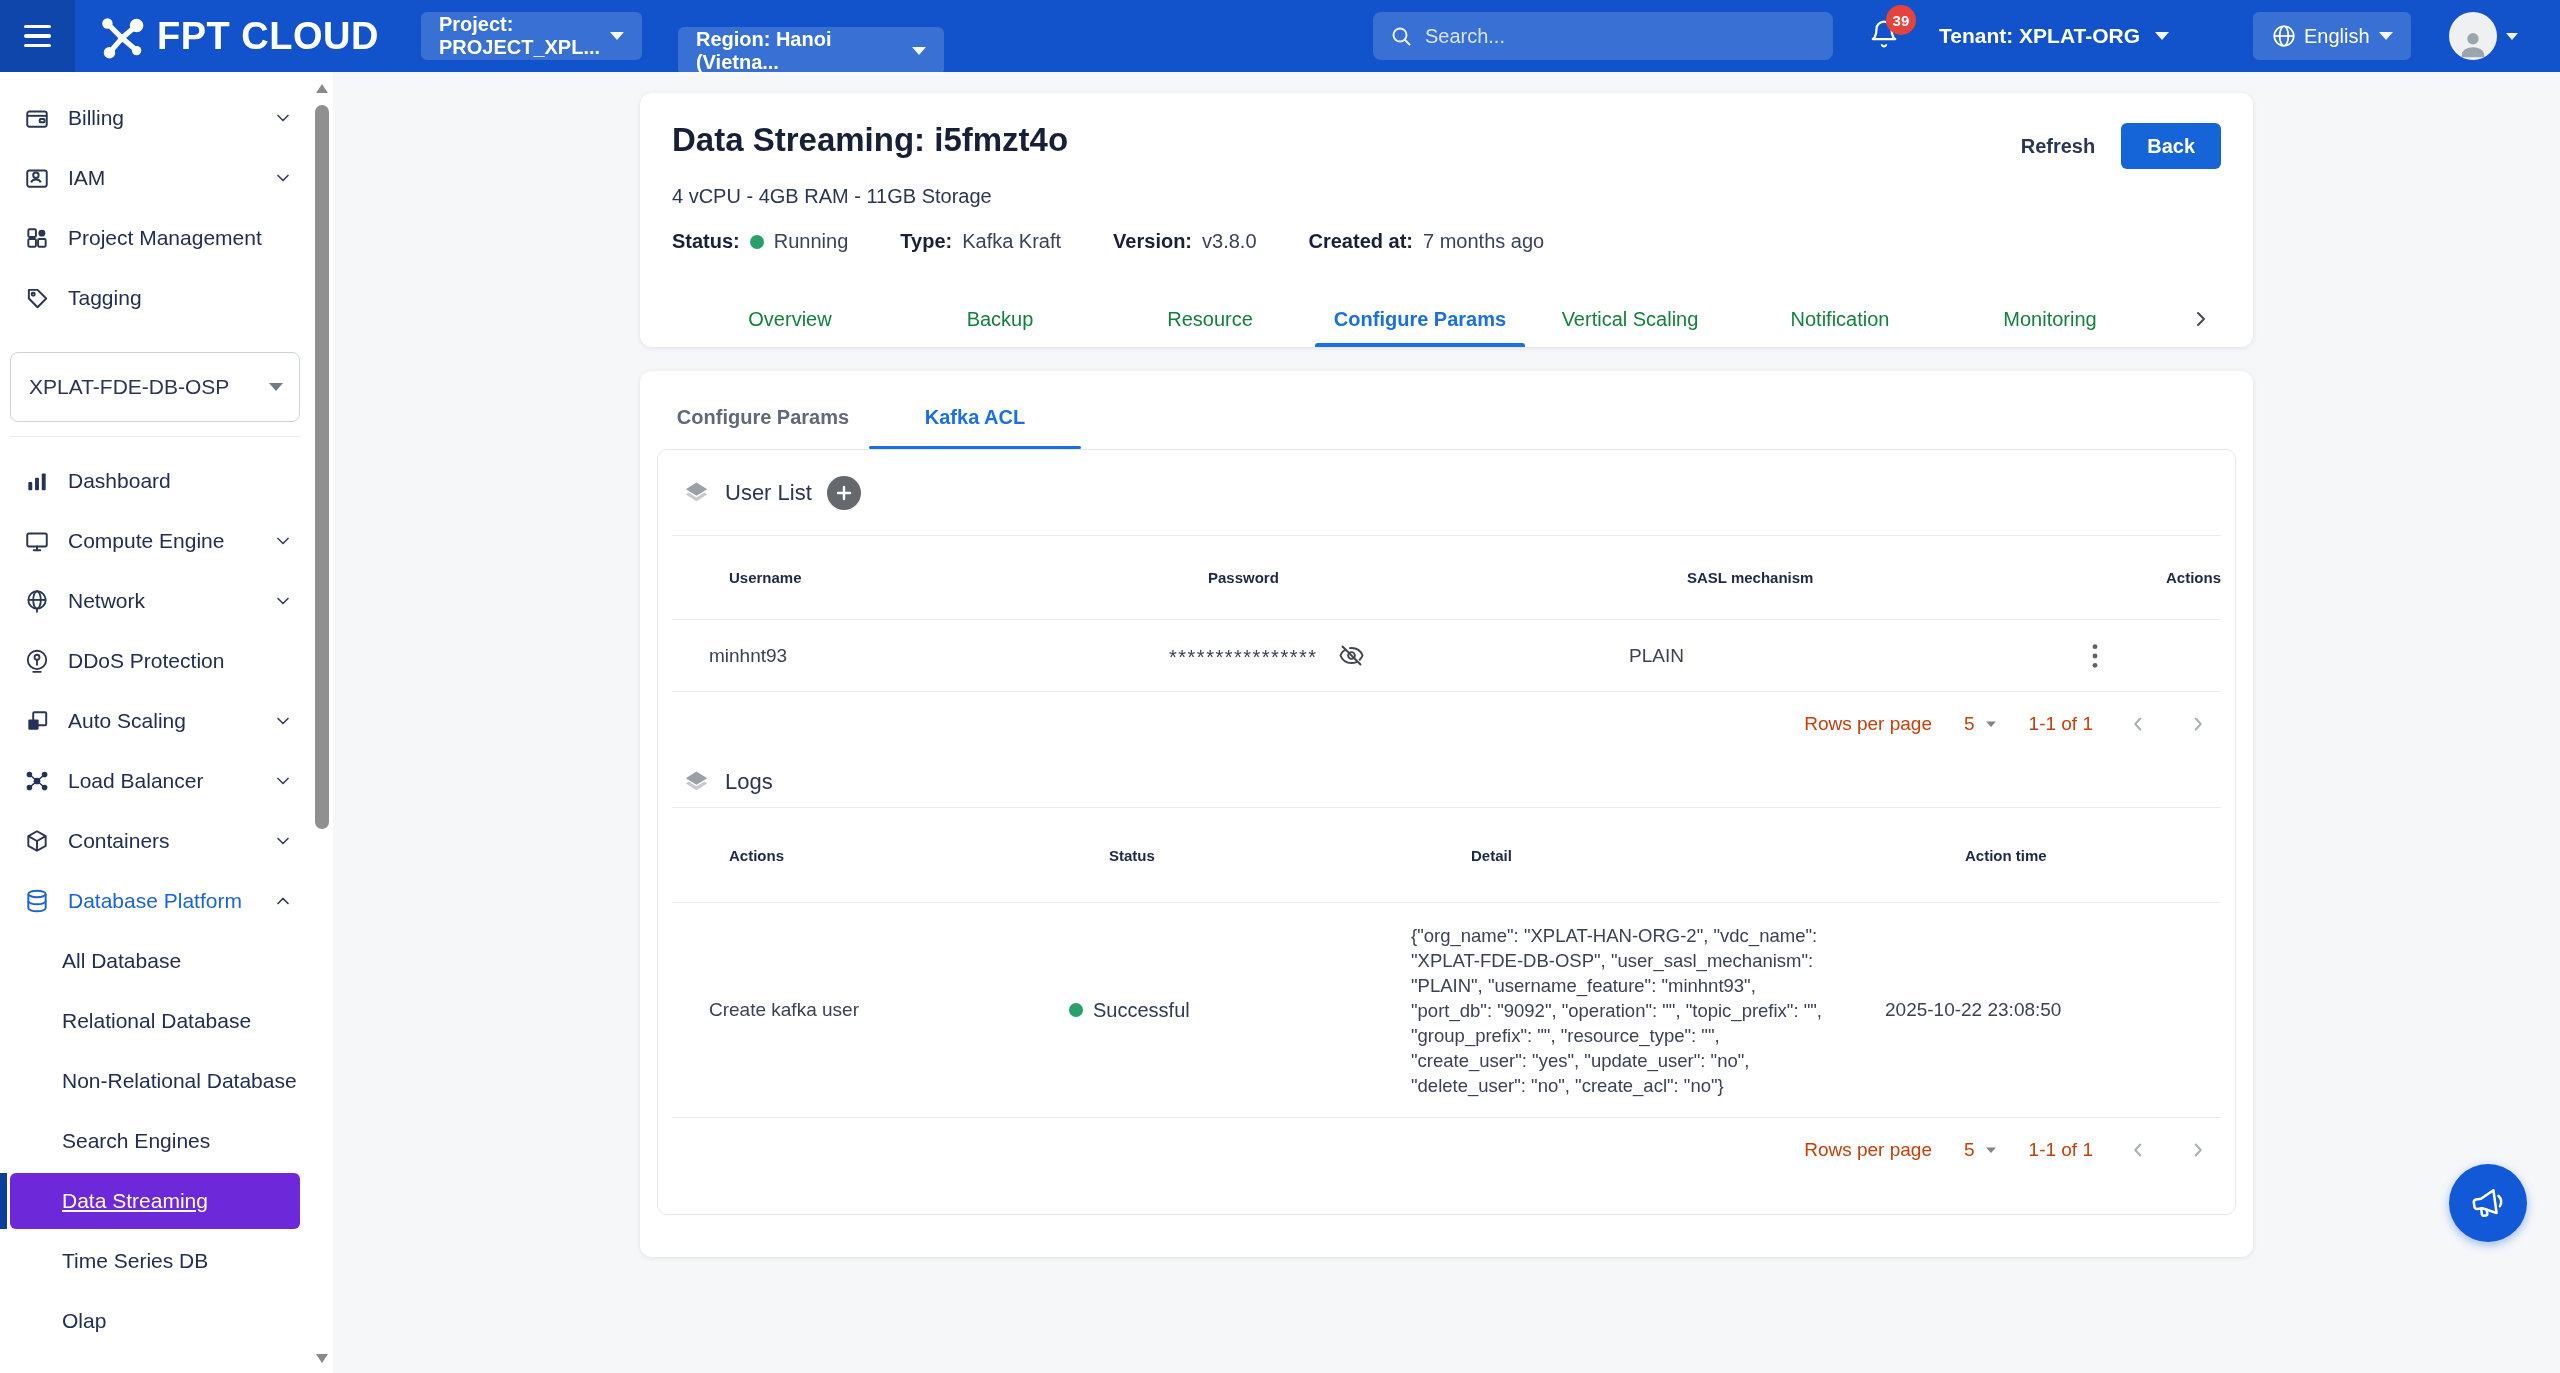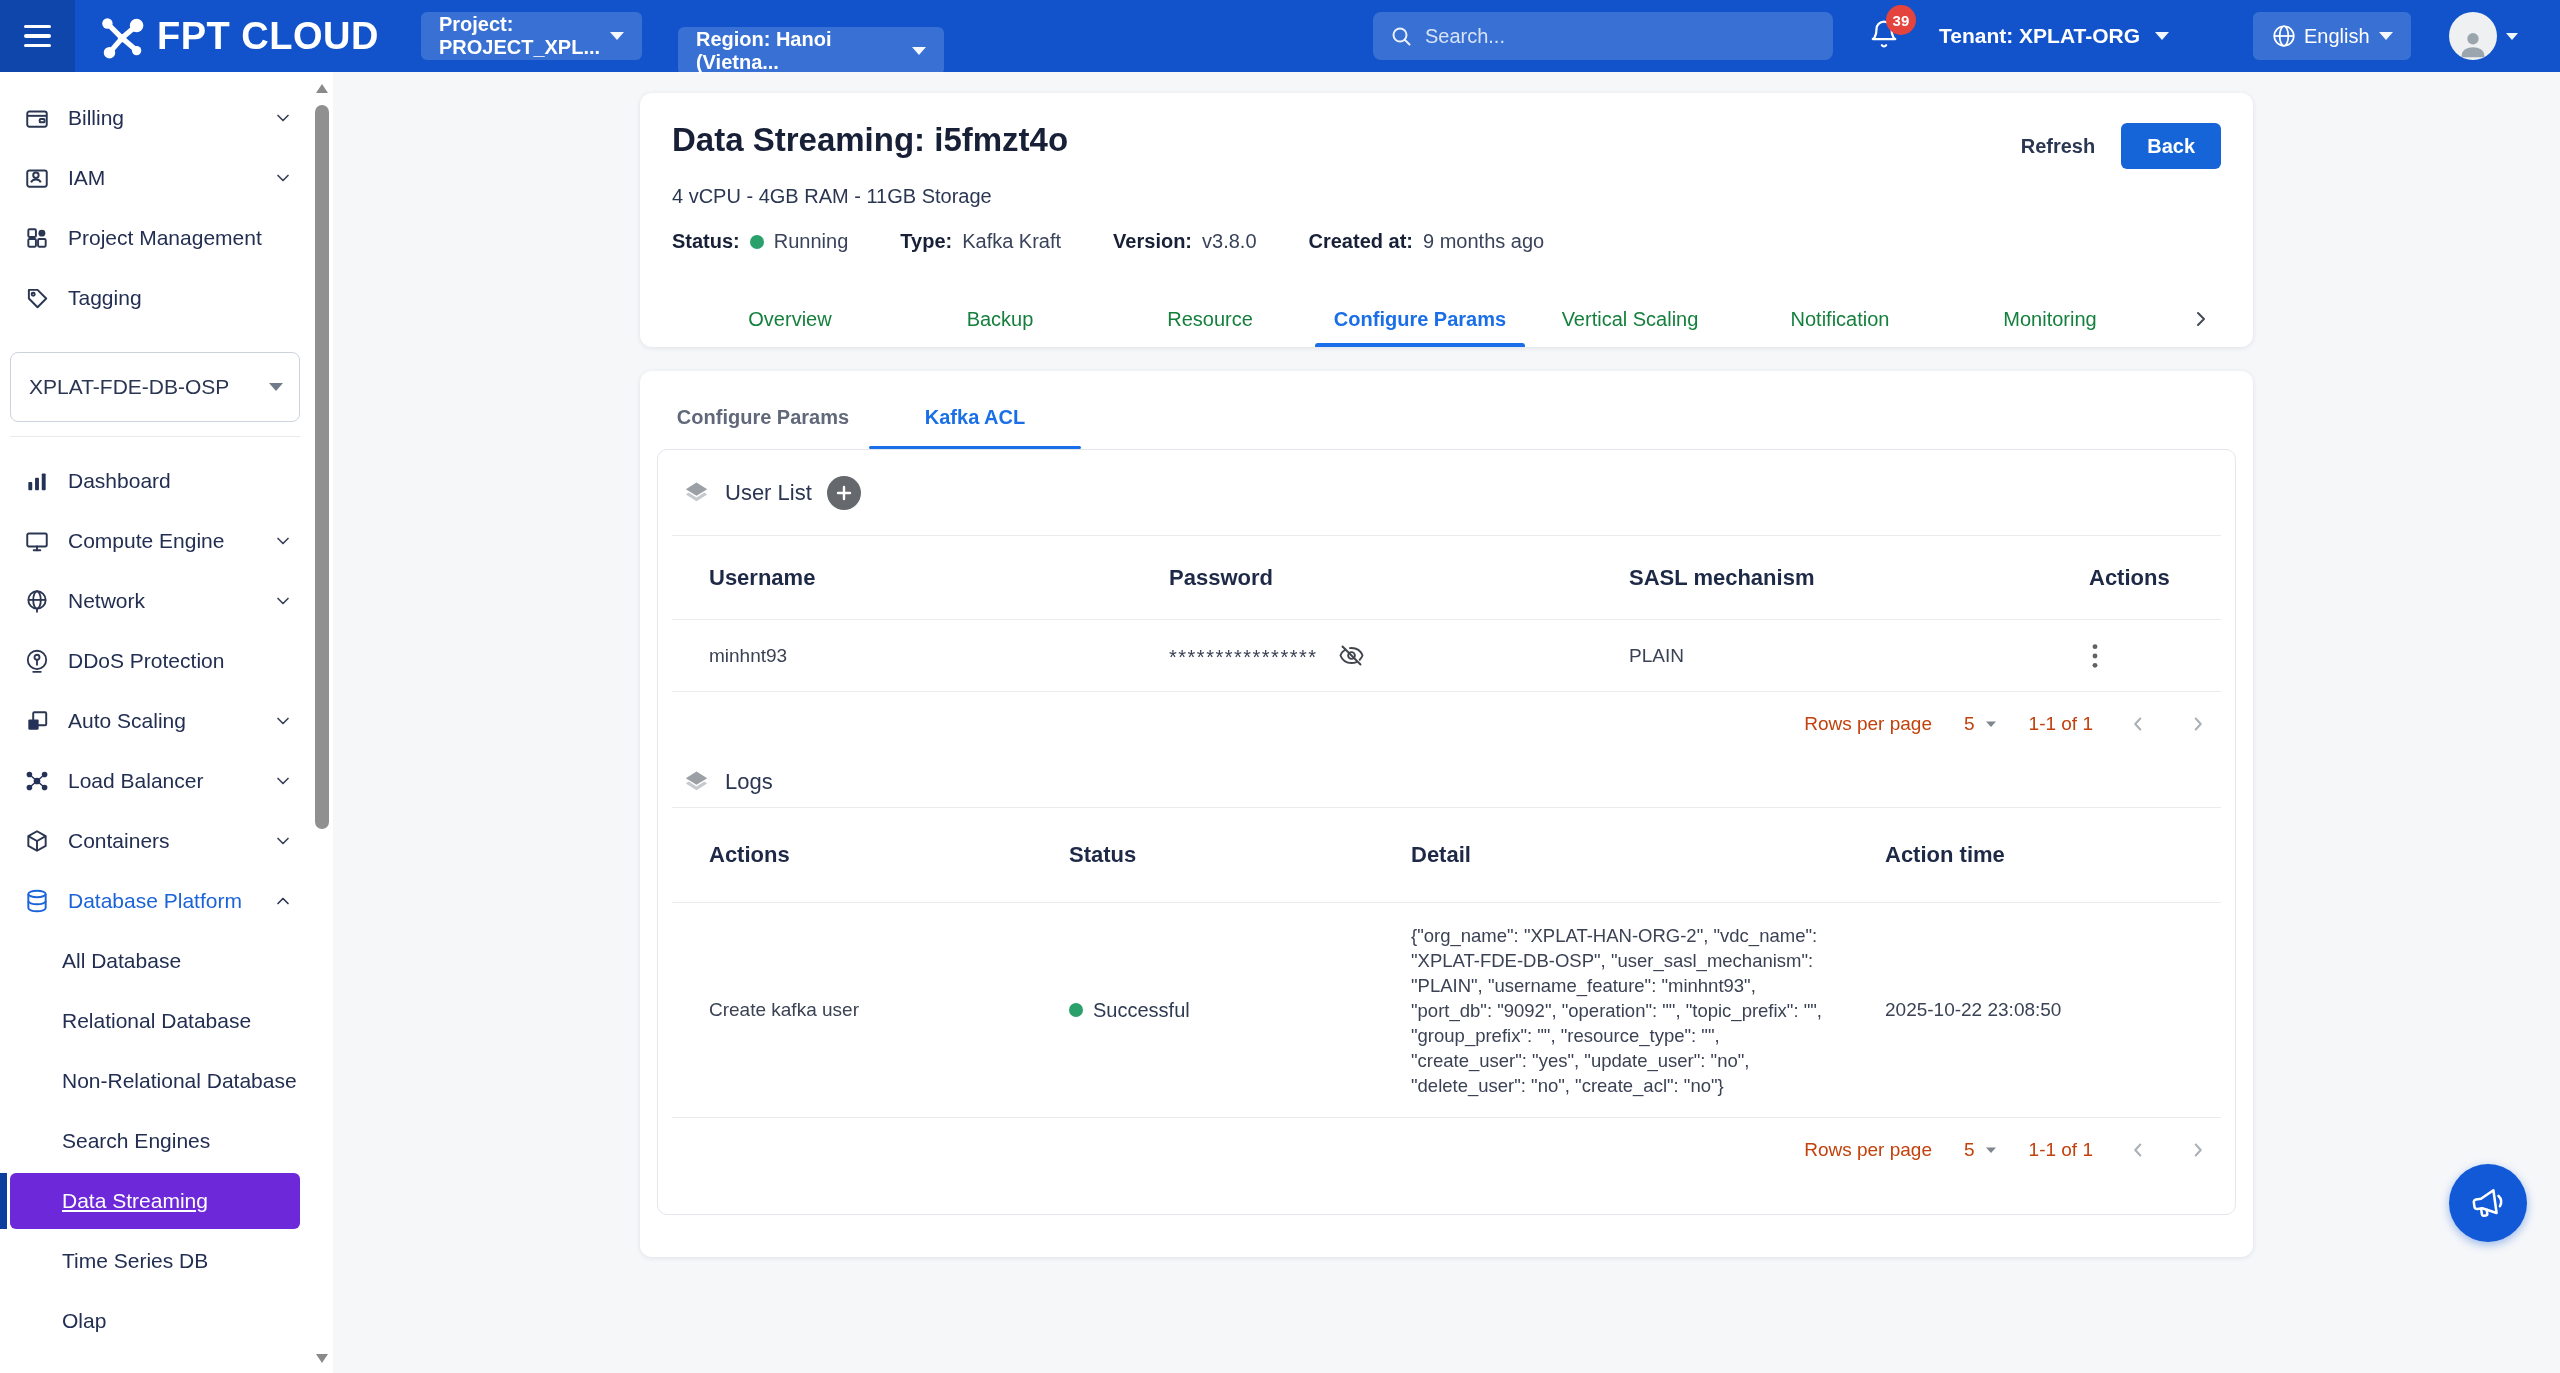--- a/index.html
+++ b/index.html
@@ -78,21 +78,21 @@
   .section-head.logs { height:52px; }
   .section-title { font-size:22px; color:#2b3652; }
   .plus-btn { width:34px; height:34px; border-radius:50%; background:#65686c; border:none; display:flex; align-items:center; justify-content:center; cursor:pointer; }
   .trow { display:flex; align-items:center; padding-left:37px; }
   .thead { border-bottom:1px solid #e9ebef; }
   .thead.user { height:84px; }
   .thead.logs { height:95px; }
   .tdata { border-bottom:1px solid #e9ebef; }
   .tdata.user { height:72px; }
   .tdata.logs { height:215px; }
-  .th { font-size:22px; font-weight:700; color:#1d2946; }
+  .th { font-size:15px; font-weight:700; color:#1d2946;margin-left:20px; }
   .td { font-size:19px; color:#3a4254; }
   .c1 { width:460px; } .c2 { width:460px; } .c3 { width:460px; } .c4 { flex:1; }
   .lc1 { width:360px; } .lc2 { width:342px; } .lc3 { width:474px; padding-right:54px; } .lc4 { flex:1; }
   .pass-cell { display:flex; align-items:center; gap:18px; }
   .stars { letter-spacing:1.5px; font-size:20px; position:relative; top:2px; }
   .icon-btn { background:none; border:none; cursor:pointer; display:flex; align-items:center; padding:2px; }
   .status-cell { display:flex; align-items:center; gap:10px; font-size:20px; color:#2f3b52; }
   .detail-text { font-size:18.5px; line-height:25px; color:#3a4254; word-break:break-word; }
   .pagerow { height:64px; display:flex; align-items:center; justify-content:flex-end; gap:32px; padding-right:10px; font-size:19px; color:#c2410c; }
   .pp { display:flex; align-items:center; gap:10px; cursor:pointer; }
@@ -408,21 +408,21 @@
       <div class="meta">
         <b>Type:</b>
         <span>Kafka Kraft</span>
       </div>
       <div class="meta">
         <b>Version:</b>
         <span>v3.8.0</span>
       </div>
       <div class="meta">
         <b>Created at:</b>
-        <span>9 months ago</span>
+        <span>7 months ago</span>
       </div>
     </div>
     <div class="tab-row">
       <div class="tab">Overview</div>
       <div class="tab">Backup</div>
       <div class="tab">Resource</div>
       <div class="tab active">Configure Params</div>
       <div class="tab">Vertical Scaling</div>
       <div class="tab">Notification</div>
       <div class="tab">Monitoring</div>

